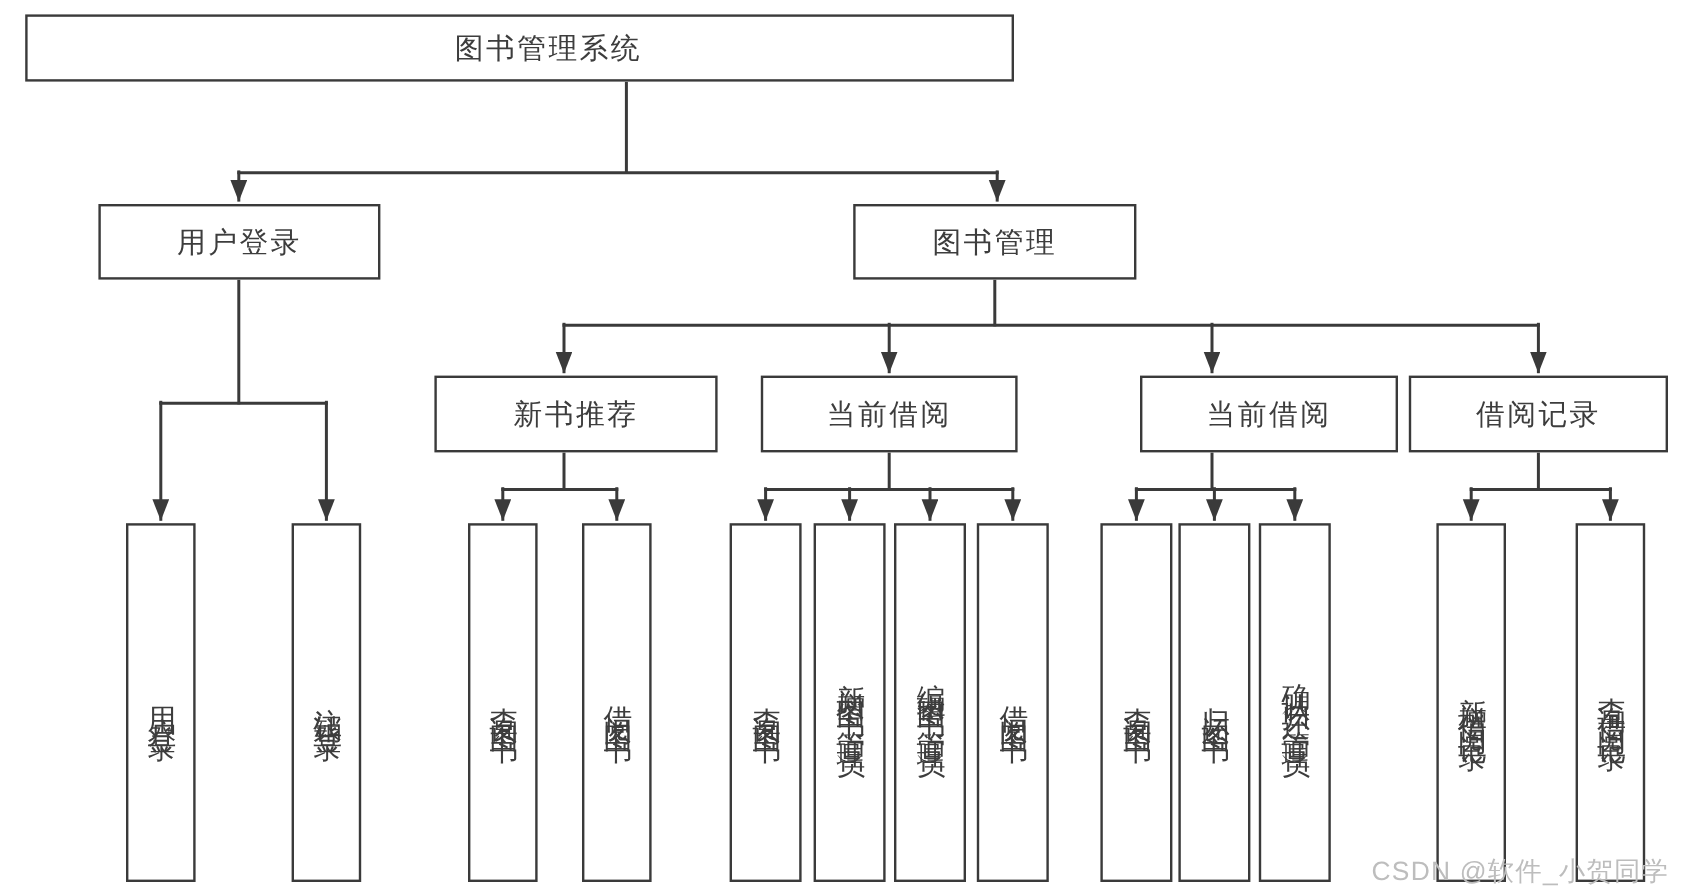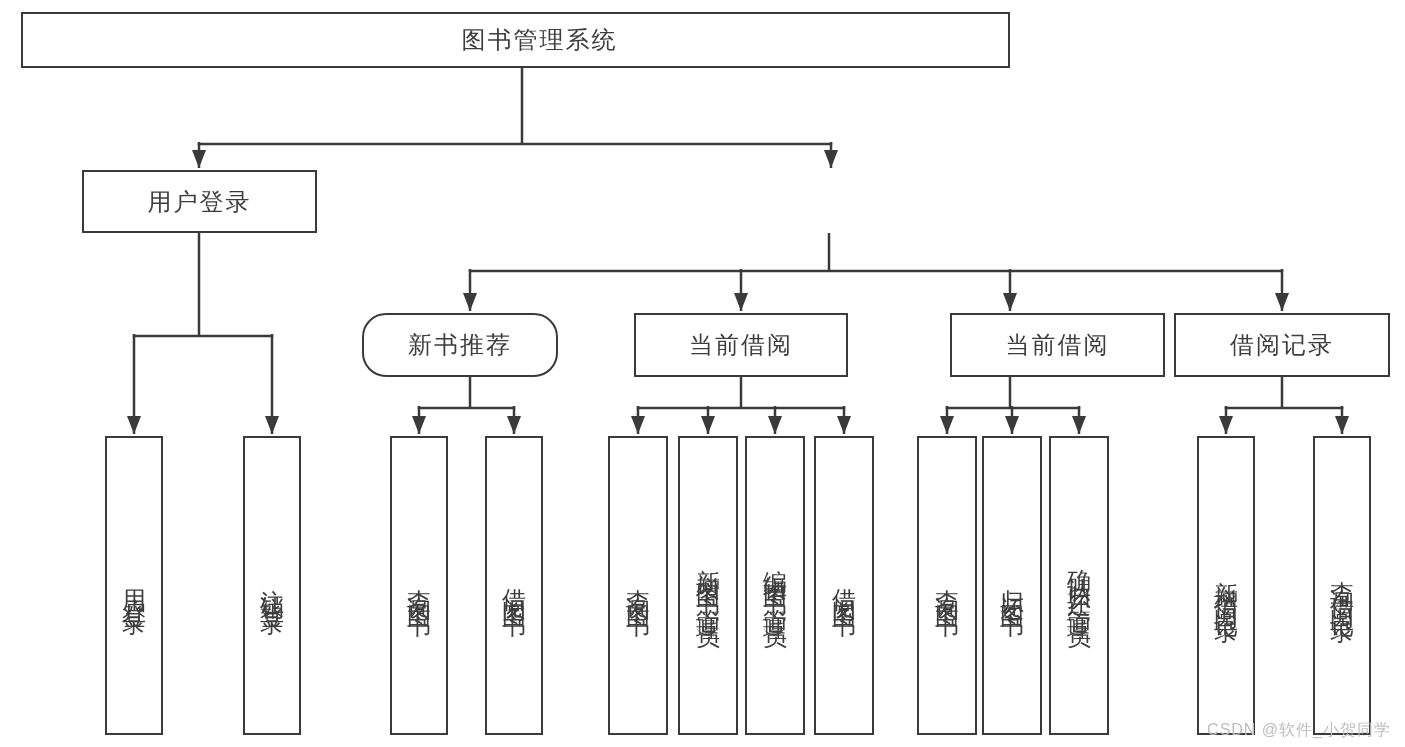--- a/index.html
+++ b/index.html
@@ -36,27 +36,27 @@
   }
   .leaf span {
     writing-mode: vertical-rl;
     text-orientation: mixed;
     letter-spacing: 8px;
     font-size: 24px;
     color: #3d3d3d;
     line-height: 1;
   }
   
-  .n-root      { left: 21px;  top: 12px;  width: 989px; height: 56px; padding-left: 48px; }
+  .n-root      { left: 21px;  top: 12px;  width: 824px; height: 56px; padding-left: 48px; }
   
   .n-login     { left: 82px;  top: 170px; width: 235px; height: 63px; }
   .n-manage    { left: 711px; top: 170px; width: 236px; height: 63px; }
   
   .lvl3        { top: 313px; height: 64px; }
-  .n-recommend { left: 362px;  width: 196px; border-radius: 24px; }
+  .n-recommend { left: 362px;  width: 236px; }
   .n-borrow    { left: 634px;  width: 214px; }
   .n-current   { left: 950px;  width: 215px; }
   .n-records   { left: 1174px; width: 216px; }
   
   .leaf        { top: 436px; height: 299px; }
   .l-g1a { left: 105px;  width: 58px; }
   .l-g1b { left: 243px;  width: 58px; }
   .l-g2a { left: 390px;  width: 58px; }
   .l-g2b { left: 485px;  width: 58px; }
   .l-g3a { left: 608px;  width: 60px; }
@@ -65,21 +65,21 @@
   .l-g3d { left: 814px;  width: 60px; }
   .l-g4a { left: 917px;  width: 60px; }
   .l-g4b { left: 982px;  width: 60px; }
   .l-g4c { left: 1049px; width: 60px; }
   .l-g5a { left: 1197px; width: 58px; }
   .l-g5b { left: 1313px; width: 58px; }
   #watermark {
     position: absolute;
     right: 14px;
     bottom: 6px;
-    font-size: 16px;
+    font-size: 22px;
     color: #bdbdbd;
     letter-spacing: 1px;
     z-index: 5;
     white-space: nowrap;
   }
 </style>
 </head>
 <body>
 
 <div id="stage">
@@ -134,20 +134,23 @@
     </g>
   </svg>
 
   <div class="box n-root">
     <span>图书管理系统</span>
   </div>
 
   <div class="box n-login">
     <span>用户登录</span>
   </div>
+  <div class="box n-manage">
+    <span>图书管理</span>
+  </div>
 
   <div class="box lvl3 n-recommend">
     <span>新书推荐</span>
   </div>
   <div class="box lvl3 n-borrow">
     <span>当前借阅</span>
   </div>
   <div class="box lvl3 n-current">
     <span>当前借阅</span>
   </div>

